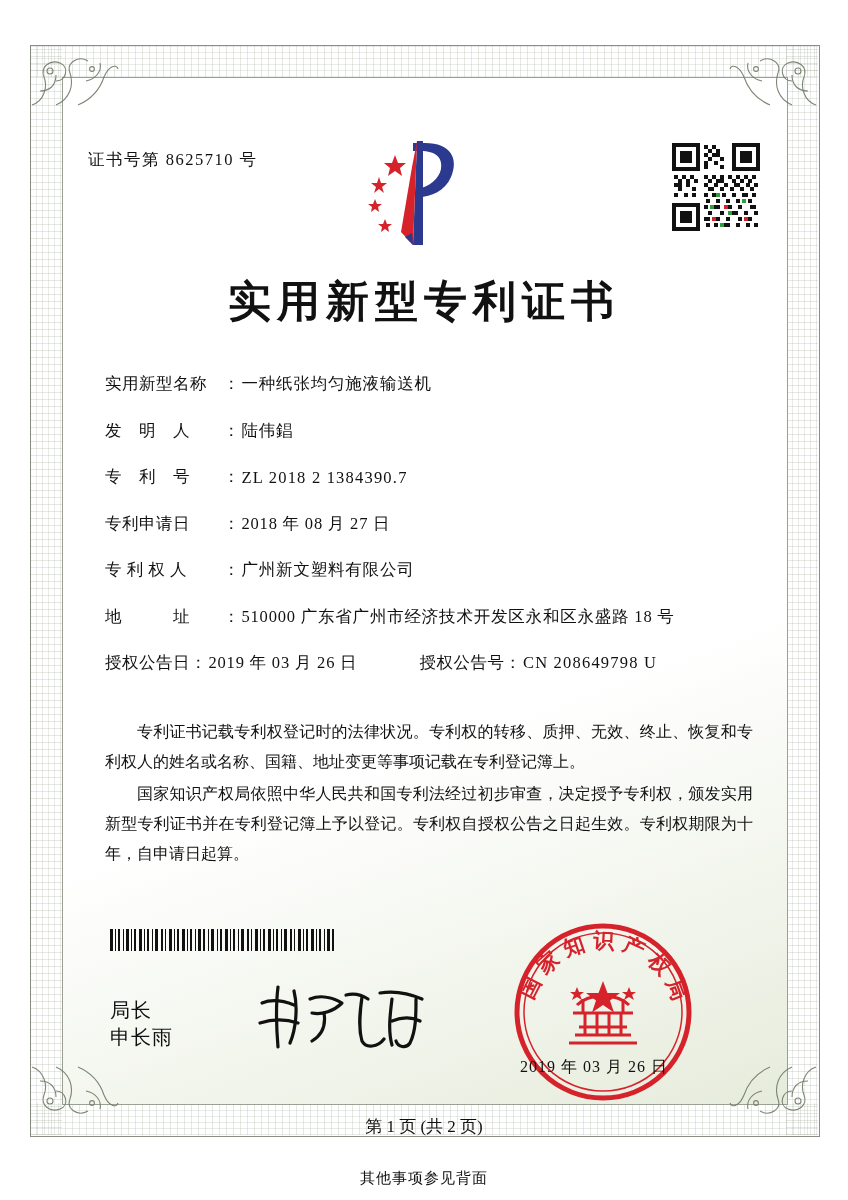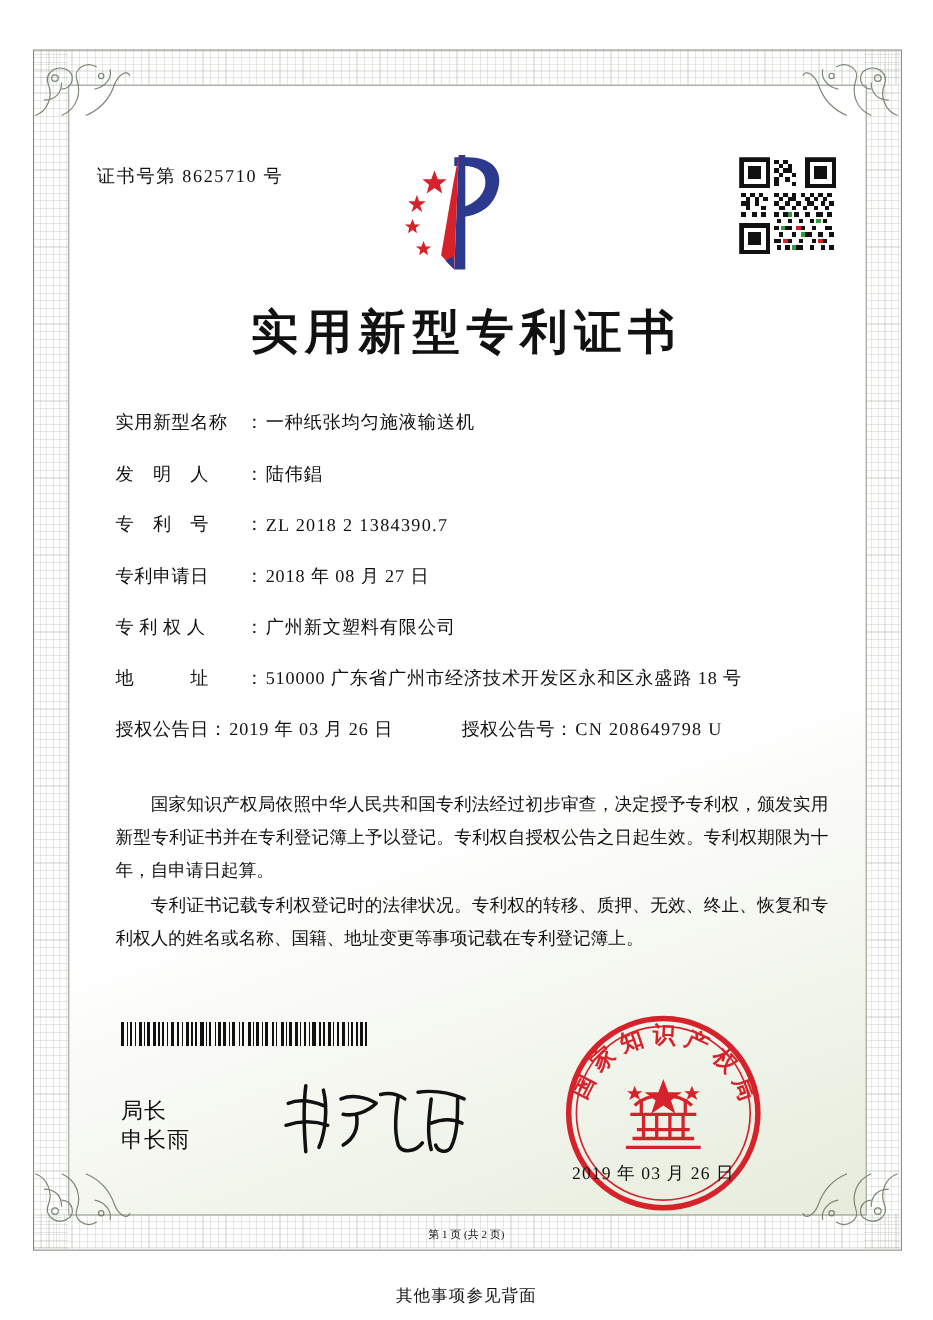--- a/index.html
+++ b/index.html
@@ -224,21 +224,21 @@
     letter-spacing: 1px;
   }
 
   
   .page-no {
     position: absolute;
     left: 0;
     right: 0;
     top: 1098px;
     text-align: center;
-    font-size: 10px;
+    font-size: 17px;
     color: #111;
   }
   .back-note {
     position: absolute;
     left: 0;
     right: 0;
     top: 1152px;
     text-align: center;
     font-size: 15px;
     color: #111;
@@ -480,22 +480,22 @@
       <span class="val">2019 年 03 月 26 日</span>
       <span class="second">
         <span class="lab">授权公告号</span>
         <span class="colon">：</span>
         <span class="val mono">CN 208649798 U</span>
       </span>
     </div>
   </div>
 
   <div class="paras">
+    <p>专利证书记载专利权登记时的法律状况。专利权的转移、质押、无效、终止、恢复和专利权人的姓名或名称、国籍、地址变更等事项记载在专利登记簿上。</p>
     <p>国家知识产权局依照中华人民共和国专利法经过初步审查，决定授予专利权，颁发实用新型专利证书并在专利登记簿上予以登记。专利权自授权公告之日起生效。专利权期限为十年，自申请日起算。</p>
-    <p>专利证书记载专利权登记时的法律状况。专利权的转移、质押、无效、终止、恢复和专利权人的姓名或名称、国籍、地址变更等事项记载在专利登记簿上。</p>
   </div>
 
   <div class="barcode">
     <svg width="226" height="22" viewBox="0 0 226 22" shape-rendering="crispEdges">
       <rect width="226" height="22" fill="#ffffff" fill-opacity="0"></rect>
       <g fill="#111">
         <rect x="0" y="0" width="3" height="22"></rect>
           <rect x="5" y="0" width="1" height="22"></rect>
         <rect x="8" y="0" width="2" height="22"></rect>
           <rect x="13" y="0" width="1" height="22"></rect>

